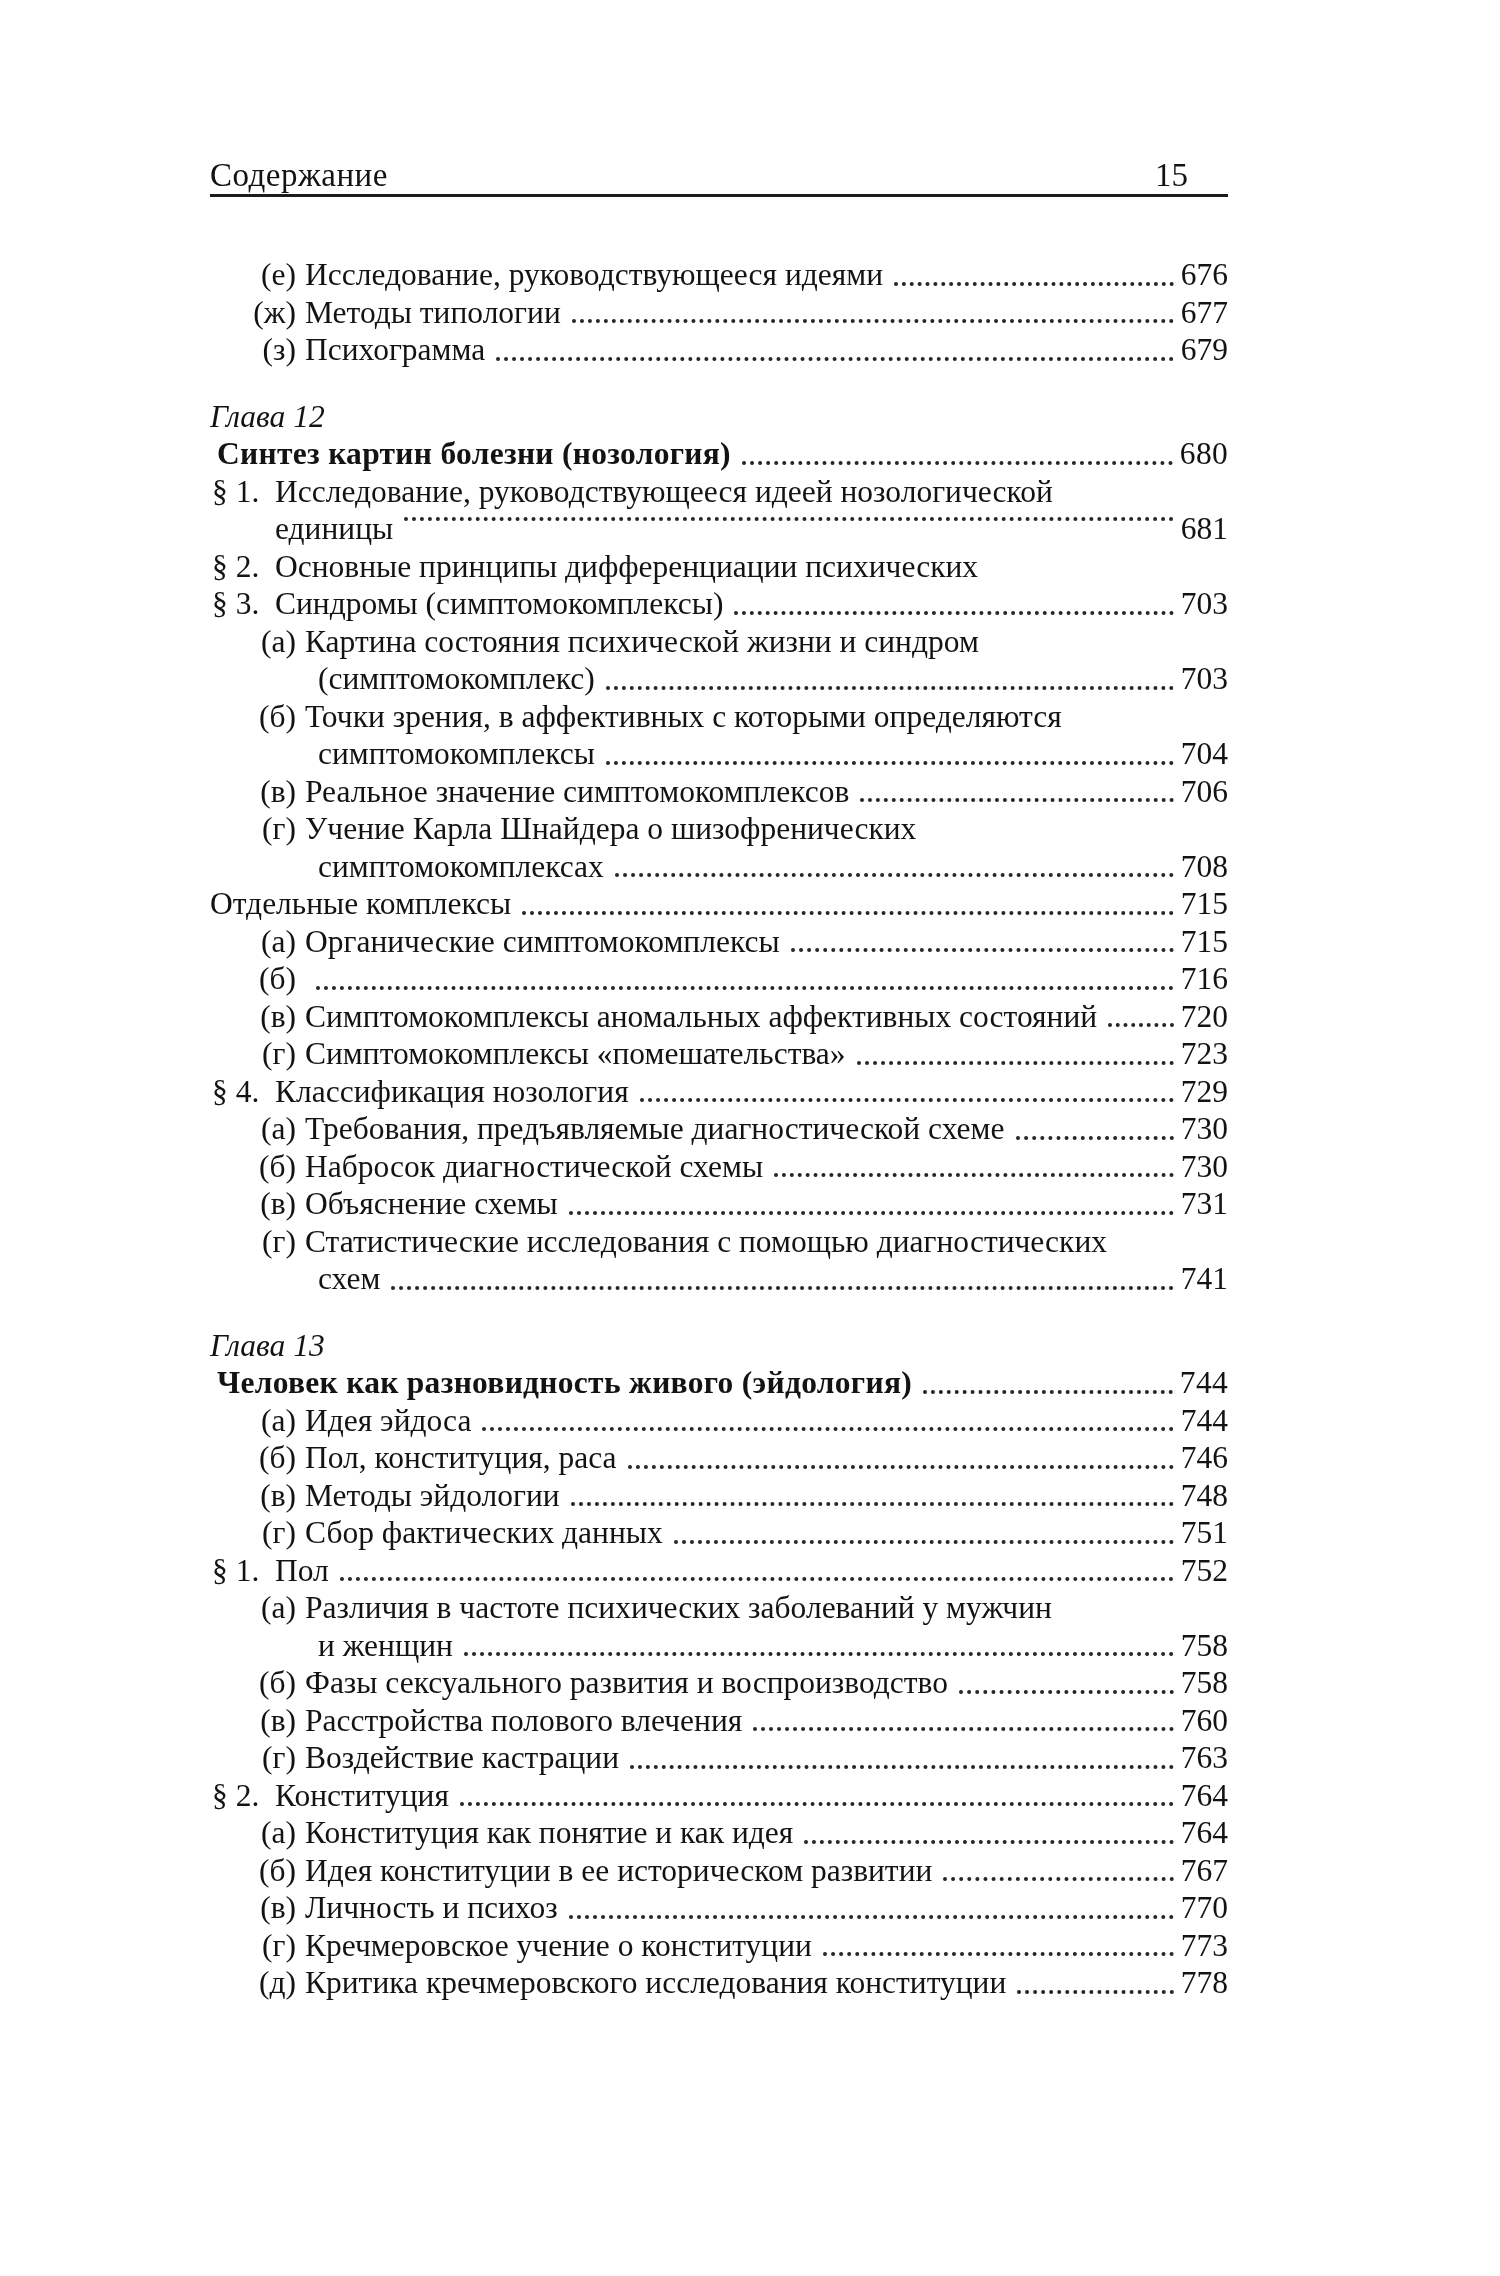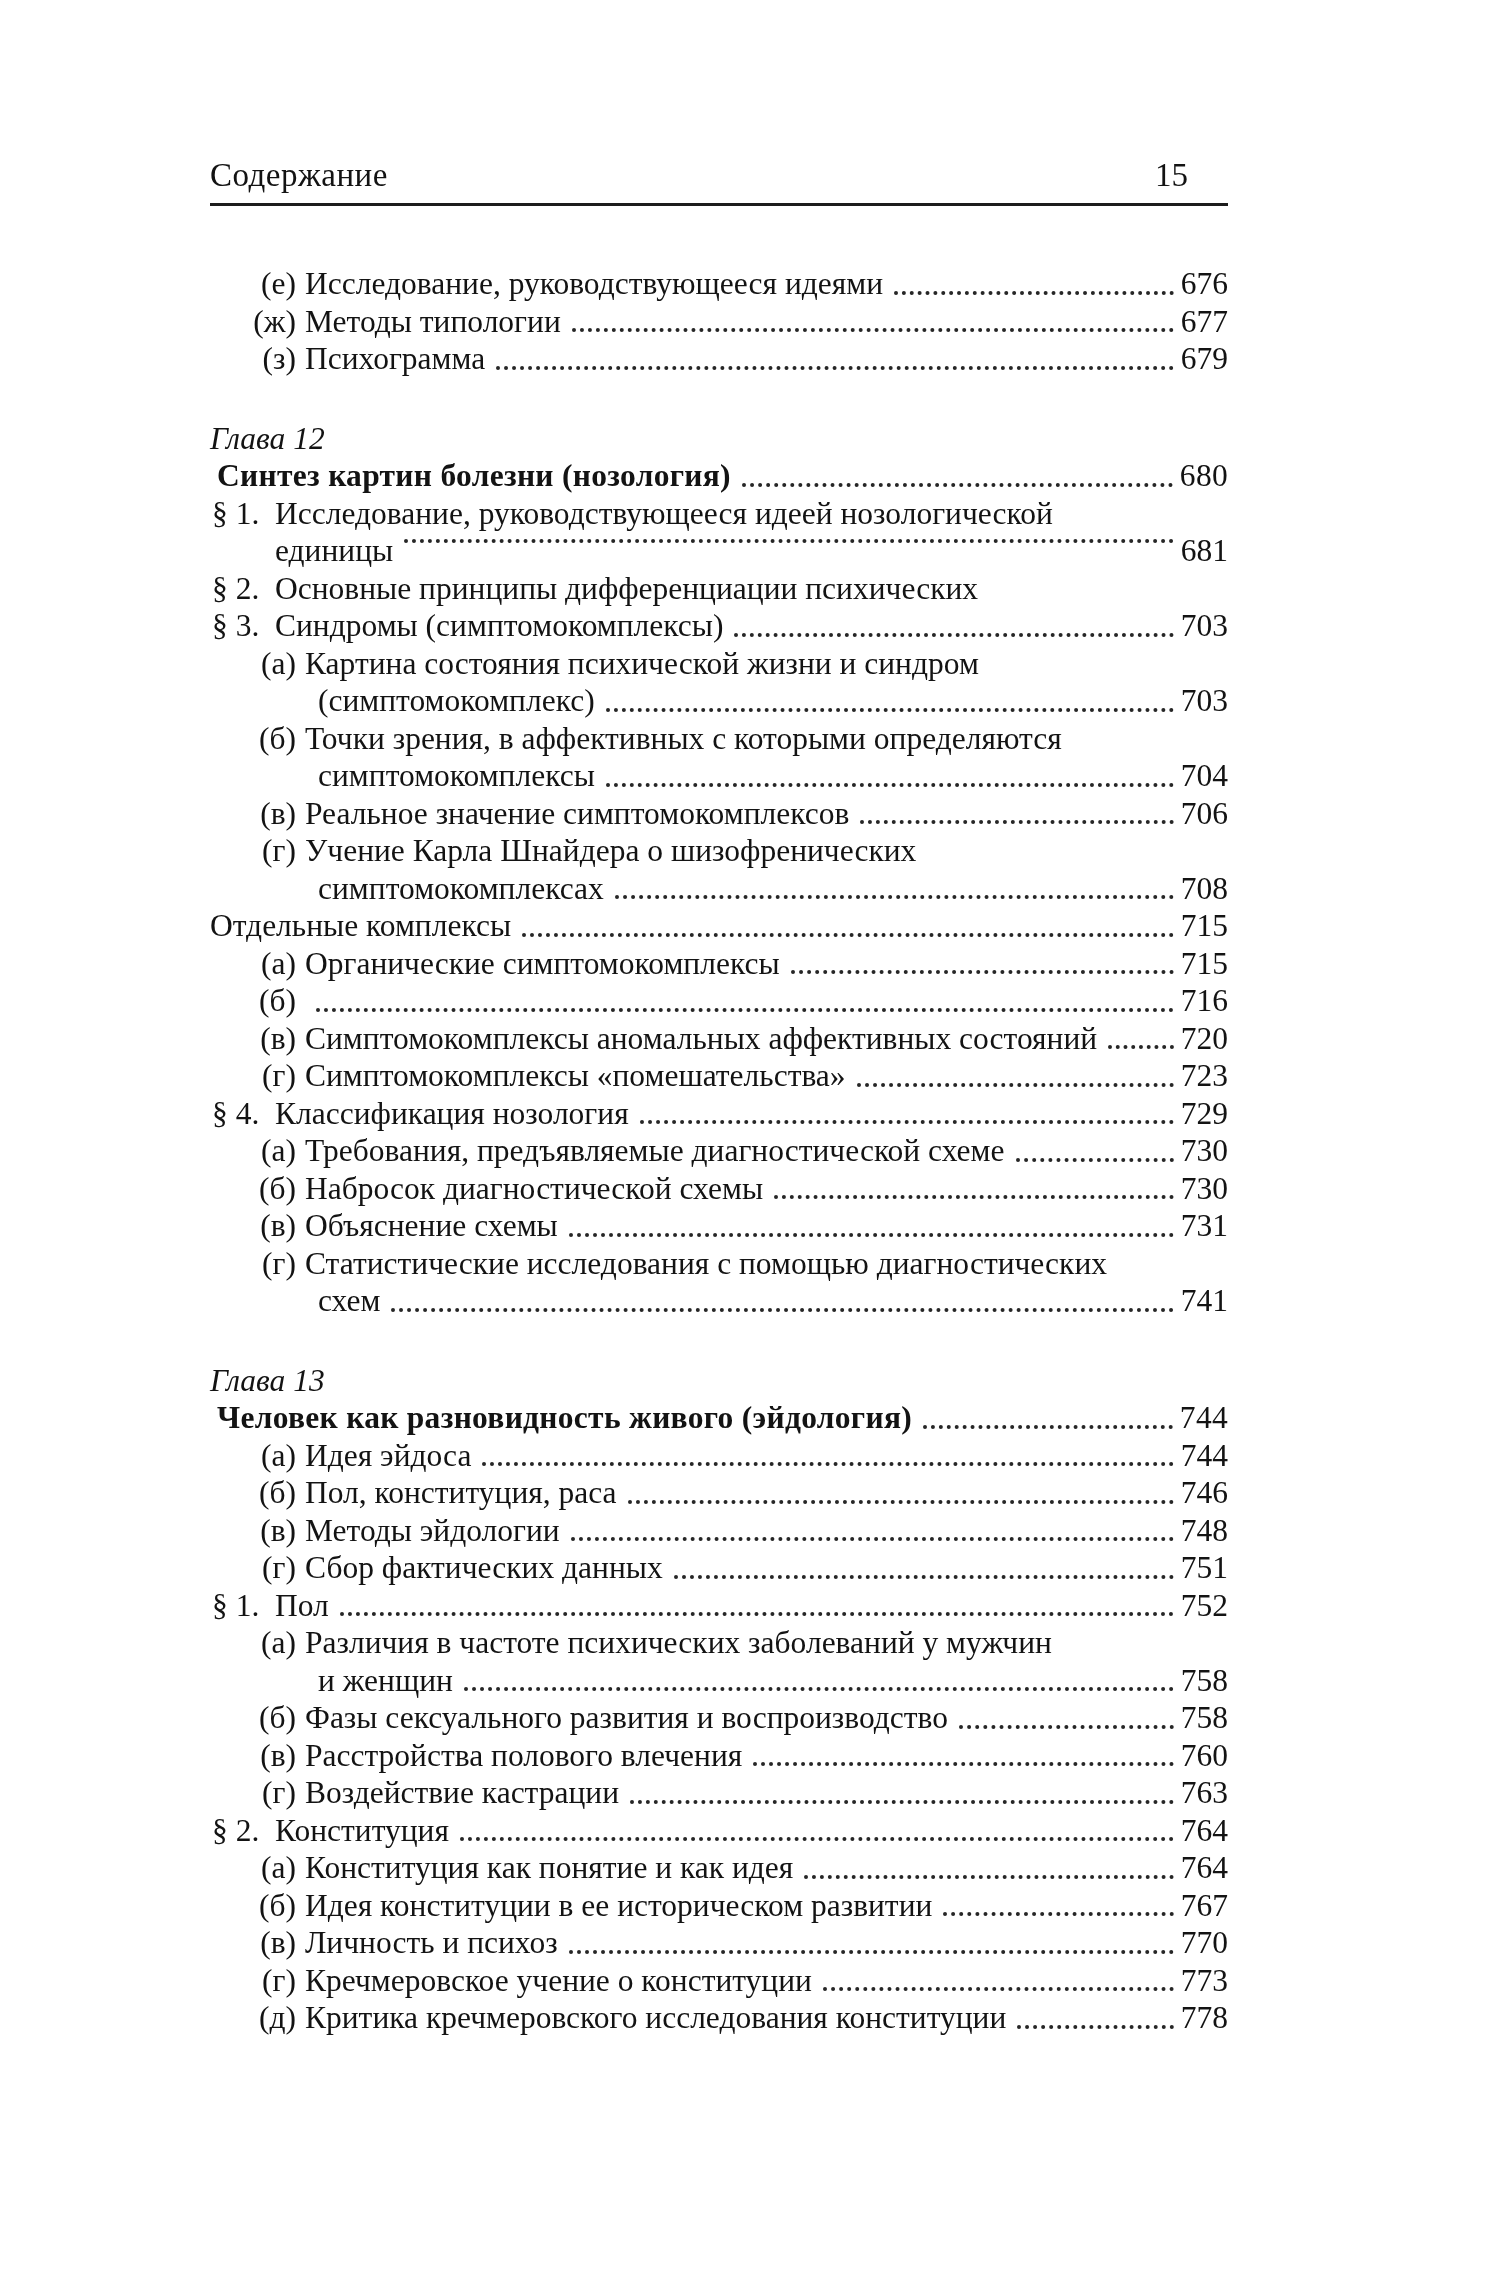--- a/index.html
+++ b/index.html
@@ -21,33 +21,32 @@
     top: 156px;
     width: 1018px;
   }
   
   .running-head {
     display: flex;
     justify-content: space-between;
     align-items: flex-end;
     font-size: 33px;
     line-height: 38px;
-    padding-bottom: 9px;
     border-bottom: 3px solid #1c1c1c;
   }
   .running-head .rh-title { letter-spacing: 0.5px; }
   .running-head .rh-page { padding-right: 40px; }
   
   .toc {
     margin-top: 59px;
     font-size: 31.5px;
     line-height: 37.5px;
   }
   .entry { margin: 0; }
-  .entry.gap-before { margin-top: 42px; }
+  .entry.gap-before { margin-top: 29px; }
   .entry.chapter-italic { font-style: italic; }
   .entry.chapter-bold { font-weight: 700; letter-spacing: 0.3px; margin-left: 7px; }
   .t-line {
     display: flex;
     white-space: nowrap;
   }
   .lbl {
     flex: none;
     white-space: pre;
   }

